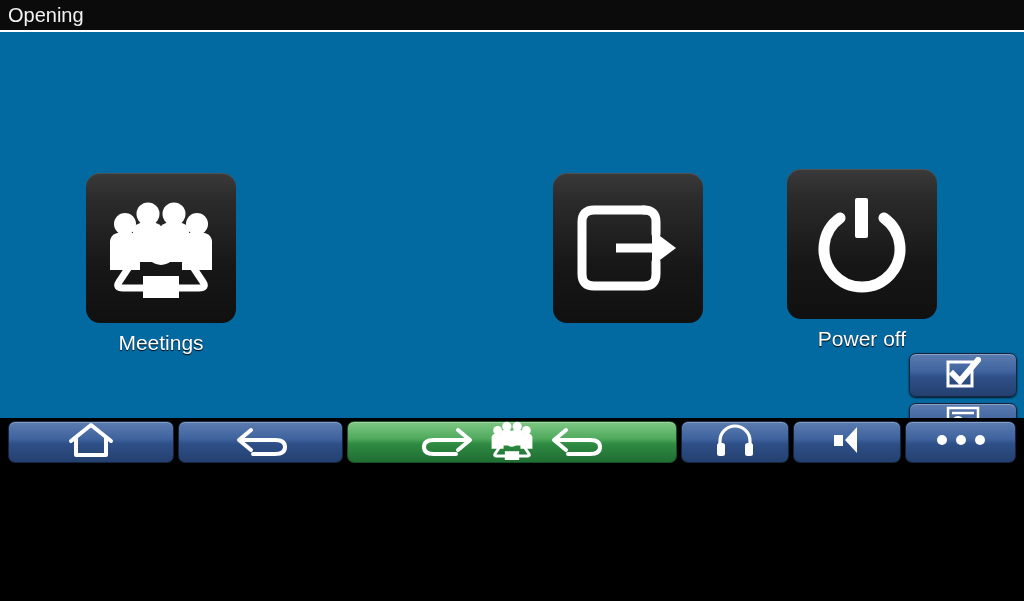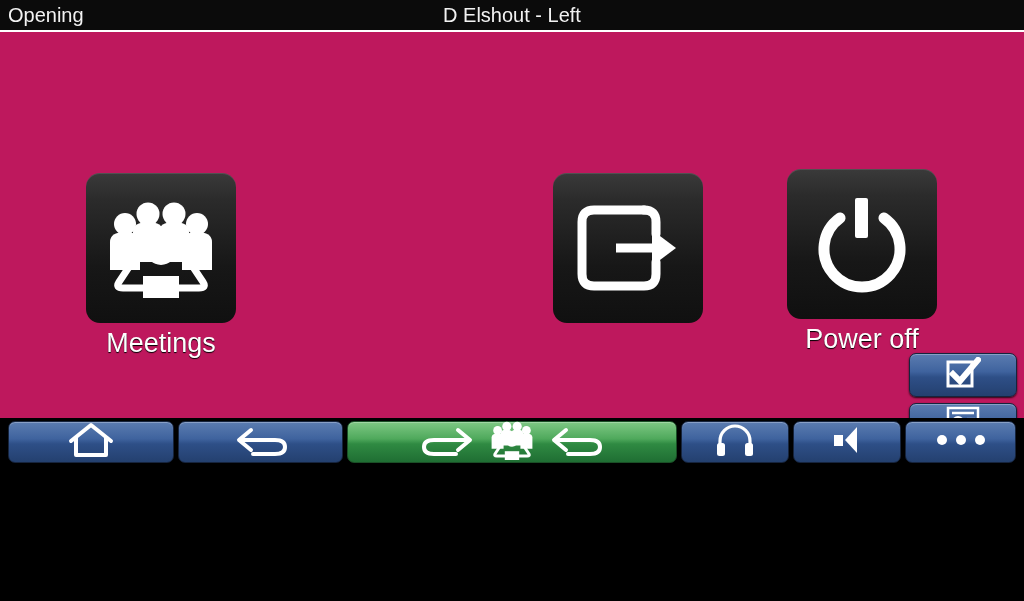--- a/index.html
+++ b/index.html
@@ -12,21 +12,21 @@
     height: 601px;
     overflow: hidden;
     font-family: "Liberation Sans", sans-serif;
     color: #fff;
     position: relative;
   }
   #screen {
     position: relative;
     width: 1024px;
     height: 466px;
-    background: #be185d;
+    background: #0369a1;
     overflow: hidden;
   }
 
   
   #titlebar {
     position: absolute;
     left: 0; top: 0;
     width: 1024px;
     height: 32px;
     background: #0b0b0b;
@@ -67,21 +67,21 @@
     background: linear-gradient(to bottom, #3a3a3a 0%, #2b2b2b 18%, #171717 62%, #101010 100%);
     box-shadow: inset 0 1px 0 rgba(255,255,255,0.12);
     position: relative;
     display: flex;
     align-items: center;
     justify-content: center;
   }
   .tile svg { display: block; }
   .tile-label {
     margin-top: 8px;
-    font-size: 27px;
+    font-size: 21px;
     line-height: 24px;
     color: #ffffff;
     text-shadow: 0 1px 1px #000;
   }
 
   
   #sidebtns {
     position: absolute;
     right: 3px;
     top: 353px;
@@ -154,21 +154,20 @@
     gap: 10px;
   }
 </style>
 </head>
 <body>
 
 <div id="screen">
 
   <div id="titlebar">
     <span class="tb-left">Opening</span>
-    <span class="tb-center">D Elshout - Left</span>
   </div>
 
   <div id="tiles">
 
     <div class="tile-cell" style="left:71px; top:139px;">
       <div class="tile">
         <span>
           <svg width="108" height="100" viewBox="0 0 108 100">
             <g fill="#ffffff">
 

